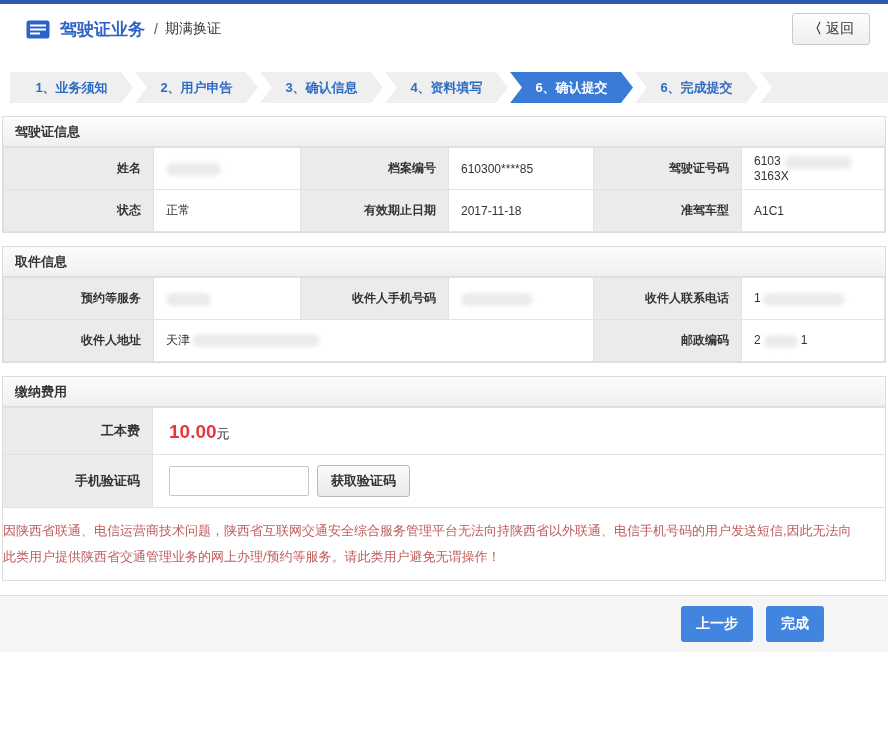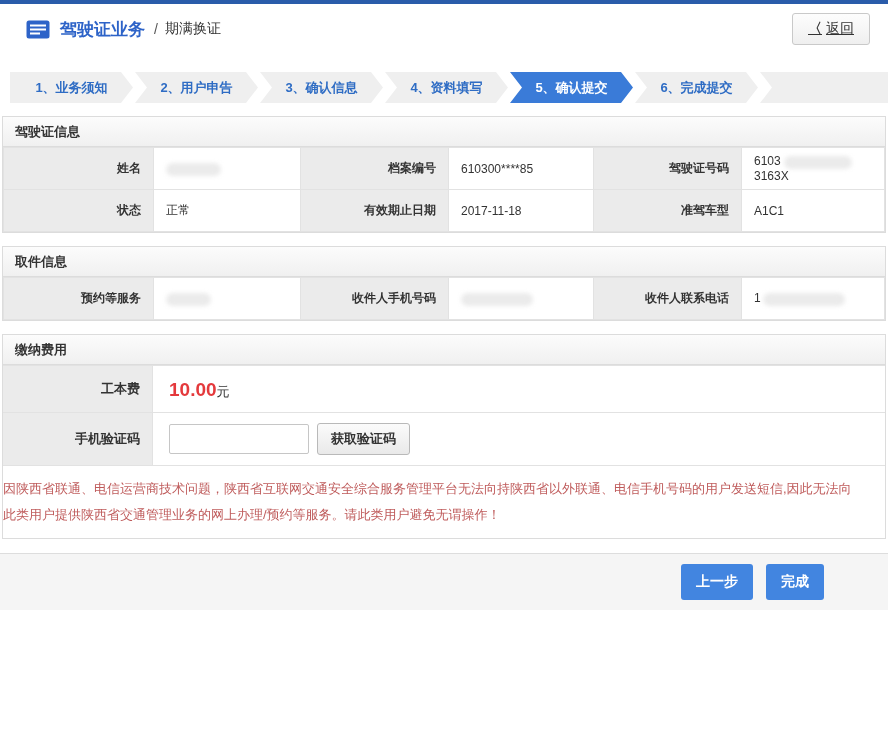--- a/index.html
+++ b/index.html
@@ -6,21 +6,21 @@
   html,body { margin:0; padding:0; background:#fff; }
   body { font-family:"Liberation Sans","DejaVu Sans",sans-serif; color:#333; }
   .page { width:888px; height:756px; background:#fff; border-top:4px solid #2a5caa; overflow:hidden; position:relative; }
 
   
   .header { height:50px; display:flex; align-items:center; padding:0 18px 0 26px; }
   .hicon { width:24px; height:19px; display:inline-block; }
   .page-title { color:#2d63c8; font-size:17px; font-weight:bold; margin-left:10px; }
   .page-sep { color:#555; font-size:14px; margin:0 7px 0 9px; }
   .page-subtitle { color:#333; font-size:14px; }
-  .back-btn { margin-left:auto; background:linear-gradient(#fdfdfd,#efefef); border:1px solid #c9c9c9; border-radius:3px; padding:6px 15px; font-size:14px; color:#333; cursor:pointer; font-family:inherit;text-decoration:underline; }
+  .back-btn { margin-left:auto; background:linear-gradient(#fdfdfd,#efefef); border:1px solid #c9c9c9; border-radius:3px; padding:6px 15px; font-size:14px; color:#333; cursor:pointer; font-family:inherit; }
   .back-btn .chev { font-weight:bold; margin-right:4px; }
 
   
   .steps { display:flex; height:31px; margin-top:18px; }
   .step { width:123px; background:#efefef; color:#2e6cc4; font-weight:bold; font-size:13px;
           display:flex; align-items:center; justify-content:center; margin-left:2px; cursor:default;
           clip-path:polygon(0 0, calc(100% - 12px) 0, 100% 50%, calc(100% - 12px) 100%, 0 100%, 12px 50%); }
   .step.first { margin-left:10px; clip-path:polygon(0 0, calc(100% - 12px) 0, 100% 50%, calc(100% - 12px) 100%, 0 100%); }
   .step.active { background:#3a7bd8; color:#fff; }
   .step-filler { flex:1; margin-left:2px; background:#efefef;
@@ -87,21 +87,21 @@
     <span class="page-sep">/</span>
     <span class="page-subtitle">期满换证</span>
     <button class="back-btn"><span class="chev">〈</span><span>返回</span></button>
   </div>
 
   <div class="steps">
     <div class="step first">1、业务须知</div>
     <div class="step">2、用户申告</div>
     <div class="step">3、确认信息</div>
     <div class="step">4、资料填写</div>
-    <div class="step active">5、确认提交</div>
+    <div class="step active">6、确认提交</div>
     <div class="step">6、完成提交</div>
     <div class="step-filler"></div>
   </div>
 
   <div class="section">
     <div class="sec-header">驾驶证信息</div>
     <table class="info">
       <colgroup>
           <col style="width:150px">
           <col style="width:147px">
@@ -144,20 +144,26 @@
         </colgroup>
       <tbody>
           <tr>
         <td class="lbl">预约等服务</td>
         <td class="val"><span class="redact" style="width:45px"></span></td>
         <td class="lbl">收件人手机号码</td>
         <td class="val"><span class="redact" style="width:72px"></span></td>
         <td class="lbl">收件人联系电话</td>
         <td class="val"><span>1</span><span class="redact" style="width:82px;margin-left:2px"></span></td>
       </tr>
+      <tr>
+        <td class="lbl">收件人地址</td>
+        <td class="val" colspan="3"><span>天津</span><span class="redact" style="width:128px;margin-left:2px"></span></td>
+        <td class="lbl">邮政编码</td>
+        <td class="val"><span>2</span><span class="redact" style="width:34px;margin:0 3px"></span><span>1</span></td>
+      </tr>
     </tbody>
       </table>
   </div>
 
   <div class="section">
     <div class="sec-header">缴纳费用</div>
 
     <div class="fee-row">
       <div class="fee-label">工本费</div>
       <div class="fee-content">

